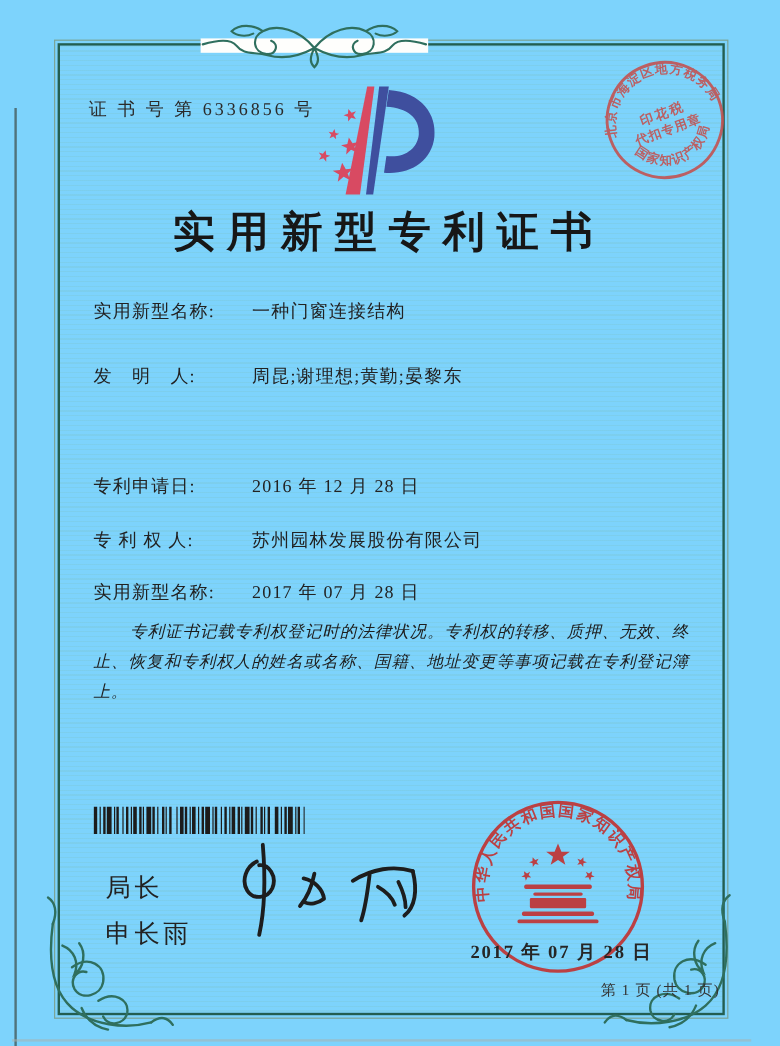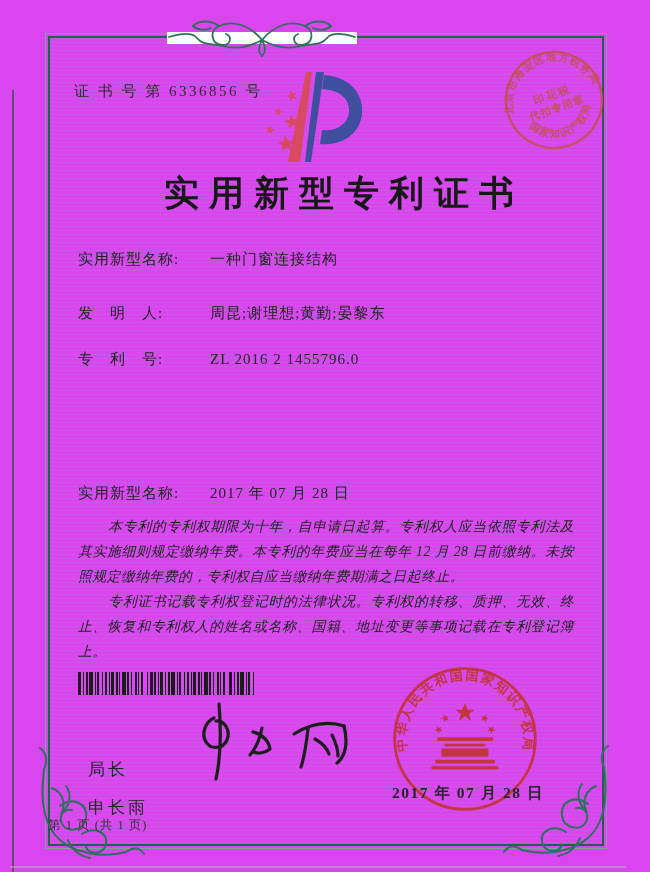--- a/index.html
+++ b/index.html
@@ -1,38 +1,38 @@
 <!DOCTYPE html>
 <html><head>
 <meta charset="utf-8">
 <style>
   html,body{margin:0;padding:0;}
   body{width:650px;height:872px;background:#ffffff;font-family:"Liberation Serif",serif;}
-  .scan{position:relative;width:650px;height:872px;background:#d946ef;overflow:hidden;}
+  .scan{position:relative;width:650px;height:872px;background:#7dd3fc;overflow:hidden;}
   
   .edge-left{position:absolute;left:12px;top:90px;width:2px;height:782px;background:#3d4a44;opacity:.7;}
   .edge-bottom{position:absolute;left:10px;top:866px;width:616px;height:2px;background:#aab3ad;opacity:.55;}
   
   .frame{position:absolute;left:48px;top:36px;width:552px;height:806px;
          border:2.5px solid #235e50;outline:1px solid #7ba496;outline-offset:2px;
          background:
            repeating-linear-gradient(to bottom, rgba(122,182,160,.16) 0 1px, rgba(255,255,255,0) 1px 4px);}
   .abs{position:absolute;}
   .cert-number{left:74px;top:82px;font-size:15px;letter-spacing:2.5px;color:#2b2b2b;}
   .title{left:48px;top:170px;width:552px;text-align:center;font-size:35px;font-weight:bold;
-         letter-spacing:10px;color:#171717;padding-left:20px;}
+         letter-spacing:10px;color:#171717;}
   .row{left:78px;width:520px;font-size:15px;color:#222;letter-spacing:1px;white-space:nowrap;}
   .row .lbl{display:inline-block;min-width:128px;}
   .row .val{margin-left:4px;}
   .body-text{left:78px;top:514px;width:496px;font-size:13.8px;line-height:25px;color:#1e1e1e;
              text-align:justify;font-style:italic;letter-spacing:.5px;}
   .body-text p{margin:0;text-indent:2.2em;}
-  .signer{left:88px;font-size:17px;font-family:"Liberation Sans",sans-serif;letter-spacing:3px;color:#222;margin-top:32px;}
+  .signer{left:88px;font-size:21px;font-family:"Liberation Sans",sans-serif;letter-spacing:3px;color:#222;}
   .date-issued{left:392px;top:783px;font-size:15.5px;letter-spacing:1.5px;color:#262626;font-weight:bold;}
-  .footer{left:48px;top:817px;width:552px;text-align:left;font-size:12.5px;letter-spacing:1px;color:#333;}
+  .footer{left:48px;top:817px;width:552px;text-align:right;font-size:12.5px;letter-spacing:1px;color:#333;}
   svg{display:block;}
   .seal-tax{left:502px;top:48px;transform:rotate(-20deg);opacity:.88;}
   .seal-office{left:390px;top:664px;opacity:.92;}
   .ornament-top{left:167px;top:14px;}
   .corner-br{left:492px;top:740px;}
   .corner-bl{left:36px;top:742px;}
   .logo{left:258px;top:70px;}
   .barcode{left:78px;top:672px;}
   .signature{left:176px;top:698px;}
 </style>
@@ -113,29 +113,31 @@
   </svg>
 
   <div class="abs title">实用新型专利证书</div>
 
   <div class="abs row" style="top:250px">
     <span class="lbl">实用新型名称:</span><span class="val">一种门窗连接结构</span>
   </div>
   <div class="abs row" style="top:304px">
     <span class="lbl">发　明　人:</span><span class="val">周昆;谢理想;黄勤;晏黎东</span>
   </div>
-  <div class="abs row" style="top:350px">
-    <span class="lbl">专　利　号:</span><span class="val">ZL 2016 2 1455796.0</span>
+  <div class="abs row" style="top:396px">
+    <span class="lbl">专利申请日:</span><span class="val">2016 年 12 月 28 日</span>
+  </div>
+  <div class="abs row" style="top:441px">
+    <span class="lbl">专 利 权 人:</span><span class="val">苏州园林发展股份有限公司</span>
   </div>
   <div class="abs row" style="top:484px">
     <span class="lbl">实用新型名称:</span><span class="val">2017 年 07 月 28 日</span>
   </div>
 
   <div class="abs body-text">
-    <p>本专利的专利权期限为十年，自申请日起算。专利权人应当依照专利法及其实施细则规定缴纳年费。本专利的年费应当在每年 12 月 28 日前缴纳。未按照规定缴纳年费的，专利权自应当缴纳年费期满之日起终止。</p>
     <p>专利证书记载专利权登记时的法律状况。专利权的转移、质押、无效、终止、恢复和专利权人的姓名或名称、国籍、地址变更等事项记载在专利登记簿上。</p>
   </div>
 
   <svg class="abs barcode" width="176" height="23" viewBox="0 0 176 23">
     <line x1="0" y1="11.5" x2="176" y2="11.5" stroke="#1c1c1c" stroke-width="23" stroke-dasharray="3 2 1 2 2 1 4 2 1 1 2 3 1 2 2 2 1 1 3 2 2 1 1 2 4 1 2 2 1 3 2 1 1 2 2 4 1 2 3 1 2 2 1 1 3 2 1 2 2 1 4 2 1 1 2 3 1 2 2 2 1 1 3 2 2 1 1 2 4 1 2 2 1 3 2 1 1 2 2 4"></line>
   </svg>
 
   <div class="abs signer" style="top:726px">局长</div>
   <div class="abs signer" style="top:764px">申长雨</div>
 

